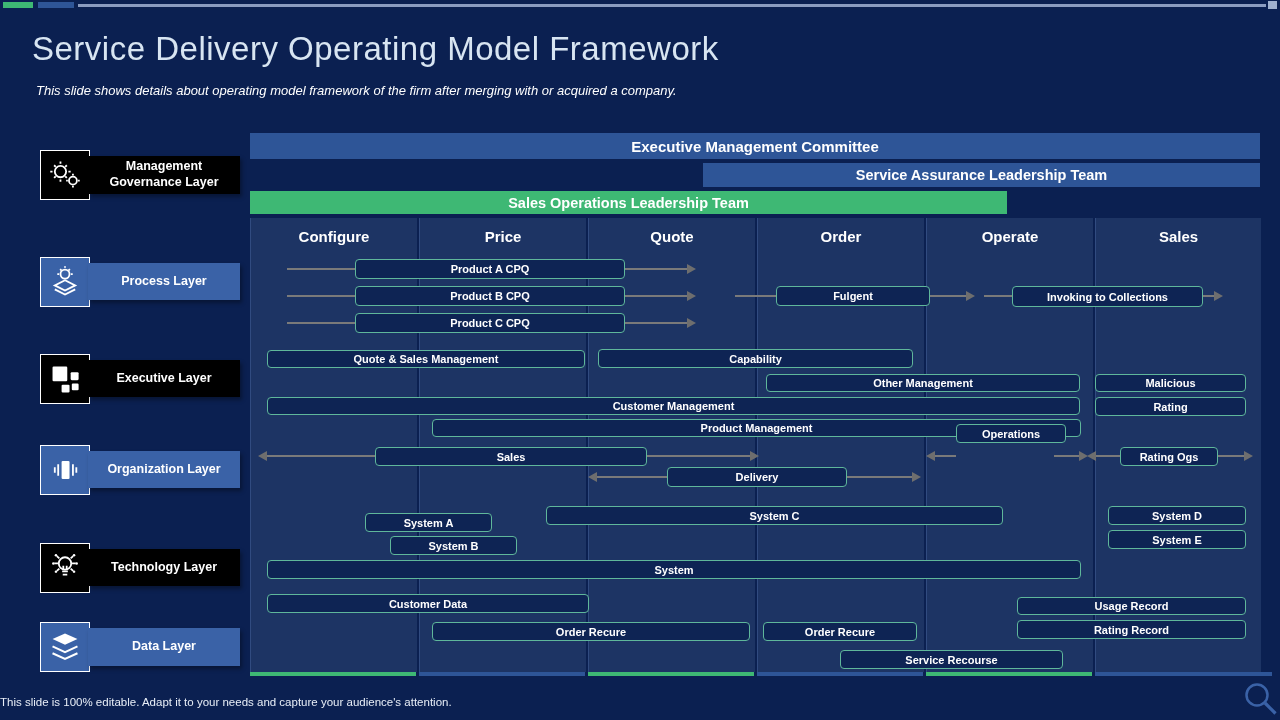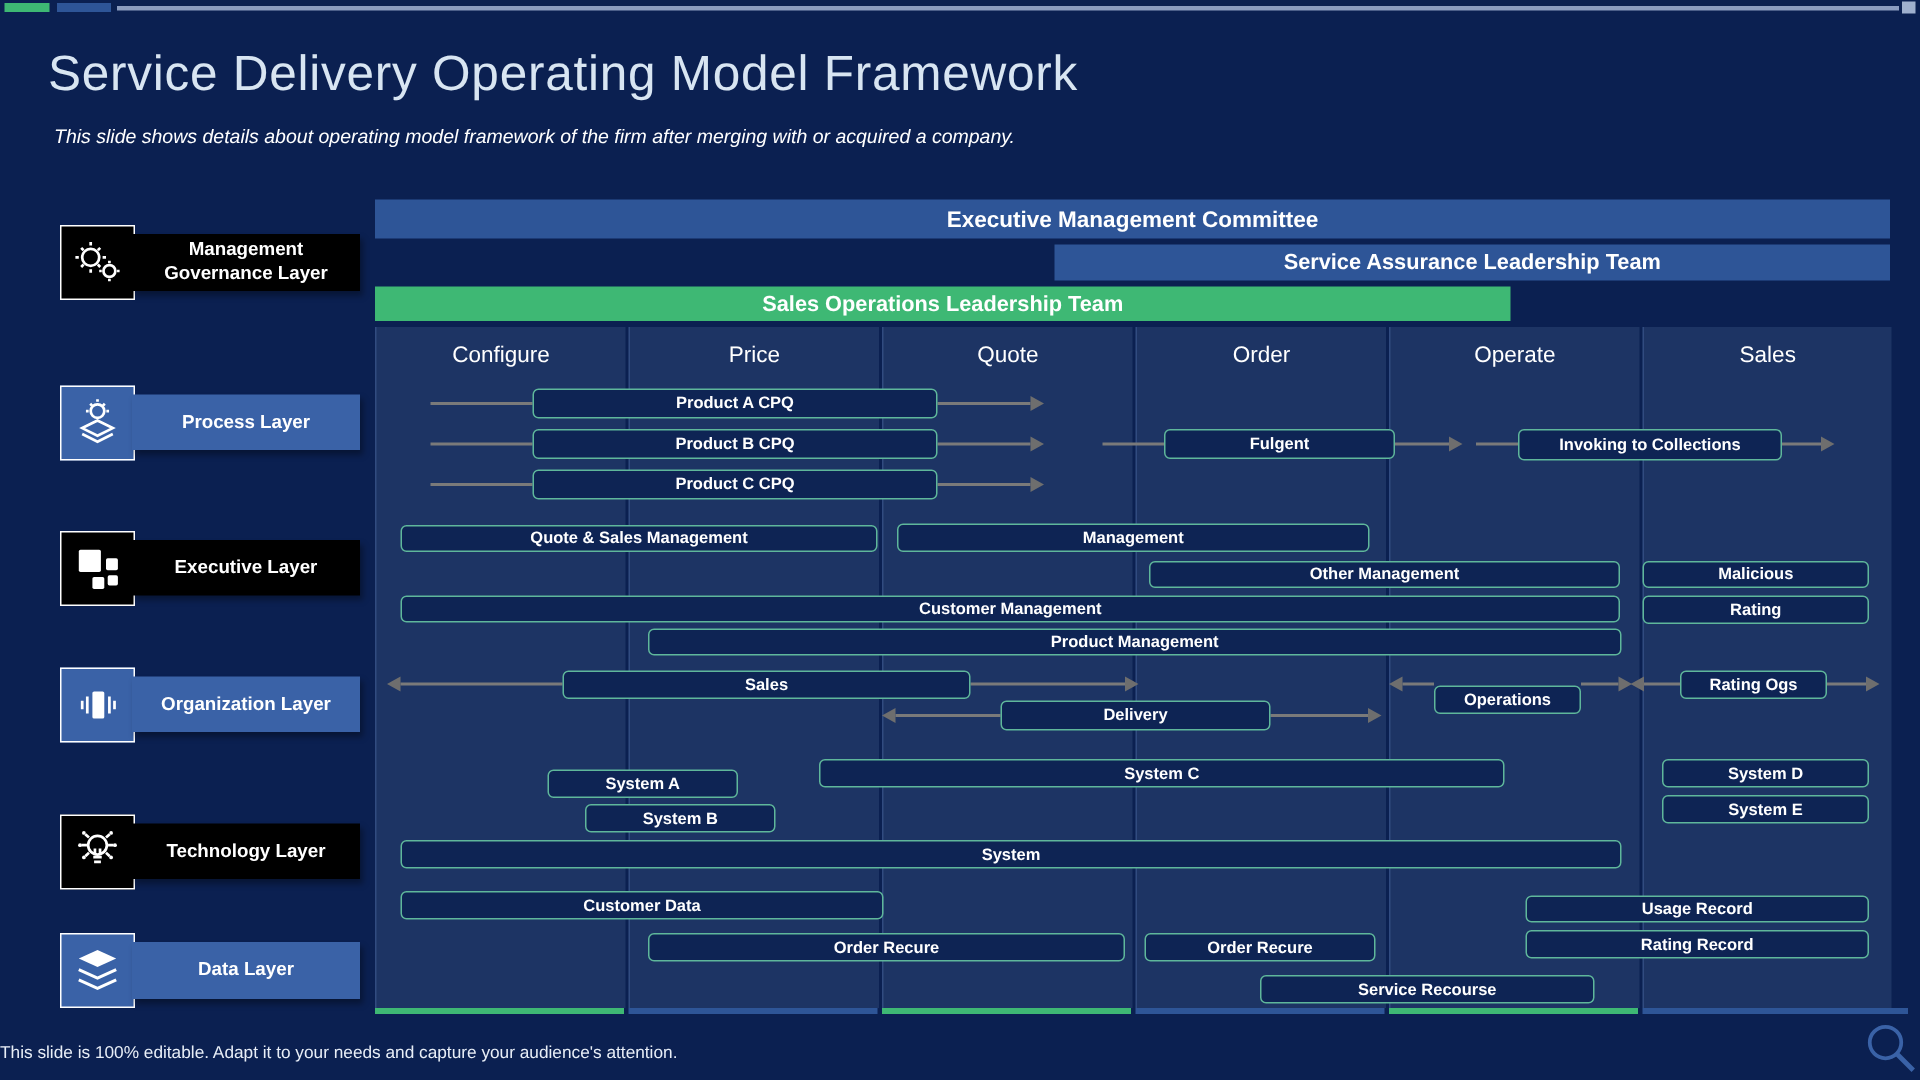--- a/index.html
+++ b/index.html
@@ -26,21 +26,21 @@
     box-shadow:2px 3px 4px rgba(0,0,0,.35);}
   .green{background:#000000;}
   .blue{background:#3A62A7;}
   
   .tbar{display:flex;align-items:center;justify-content:center;font-weight:bold;color:#fff;}
   .tbar.exec{left:250px;top:133px;width:1010px;height:26px;background:#2E5597;font-size:15px;}
   .tbar.svc{left:703px;top:163px;width:557px;height:24px;background:#2E5597;font-size:14.5px;}
   .tbar.sops{left:250px;top:191px;width:757px;height:23px;background:#3EB874;font-size:14.5px;}
   
   .col{top:218px;height:454px;background:#1D3464;border-left:1px solid rgba(90,120,180,.35);}
-  .col-head{display:block;text-align:center;margin-top:10px;font-weight:normal;font-size:15px;color:#fff;}
+  .col-head{display:block;text-align:center;margin-top:10px;font-weight:bold;font-size:15px;color:#fff;}
   .colline{top:672px;height:4px;}
   .colline.g{background:#3EB874;}
   .colline.b{background:#2E5597;}
   
   .dbox{position:absolute;background:#0E2454;border:1px solid #5FB79B;border-radius:4px;
     box-sizing:border-box;display:flex;align-items:center;justify-content:center;
     font-weight:bold;font-size:11px;color:#fff;white-space:nowrap;}
   
   .aline{position:absolute;height:2px;background:#7A7A7A;}
   .ahr{position:absolute;width:0;height:0;border-left:9px solid #6E6E6E;
@@ -210,30 +210,30 @@
 <div class="ahr" style="left:1244px;top:451px"></div>
 <div class="ahl" style="left:588px;top:472px"></div>
 <div class="aline" style="left:597px;top:476px;width:70px"></div>
 <div class="aline" style="left:847px;top:476px;width:65px"></div>
 <div class="ahr" style="left:912px;top:472px"></div>
 
 <div class="dbox" style="left:355px;top:259px;width:270px;height:20px">Product A CPQ</div>
 <div class="dbox" style="left:355px;top:286px;width:270px;height:20px">Product B CPQ</div>
 <div class="dbox" style="left:355px;top:313px;width:270px;height:20px">Product C CPQ</div>
 <div class="dbox" style="left:776px;top:286px;width:154px;height:20px">Fulgent</div>
-<div class="dbox" style="left:1012px;top:286px;width:176px;height:21px">Invoking  to Collections</div>
+<div class="dbox" style="left:1012px;top:286px;width:191px;height:21px">Invoking  to Collections</div>
 <div class="dbox" style="left:267px;top:350px;width:318px;height:18px">Quote &amp; Sales Management</div>
-<div class="dbox" style="left:598px;top:349px;width:315px;height:19px">Management</div>
+<div class="dbox" style="left:598px;top:349px;width:315px;height:19px">Capability</div>
 <div class="dbox" style="left:766px;top:374px;width:314px;height:18px">Other Management</div>
 <div class="dbox" style="left:1095px;top:374px;width:151px;height:18px">Malicious</div>
 <div class="dbox" style="left:267px;top:397px;width:813px;height:18px">Customer Management</div>
 <div class="dbox" style="left:1095px;top:397px;width:151px;height:19px">Rating</div>
 <div class="dbox" style="left:432px;top:419px;width:649px;height:18px">Product Management</div>
 <div class="dbox" style="left:375px;top:447px;width:272px;height:19px">Sales</div>
-<div class="dbox" style="left:956px;top:457px;width:98px;height:19px">Operations</div>
+<div class="dbox" style="left:956px;top:424px;width:110px;height:19px">Operations</div>
 <div class="dbox" style="left:1120px;top:447px;width:98px;height:19px">Rating Ogs</div>
 <div class="dbox" style="left:667px;top:467px;width:180px;height:20px">Delivery</div>
 <div class="dbox" style="left:365px;top:513px;width:127px;height:19px">System A</div>
 <div class="dbox" style="left:546px;top:506px;width:457px;height:19px">System C</div>
 <div class="dbox" style="left:1108px;top:506px;width:138px;height:19px">System D</div>
 <div class="dbox" style="left:390px;top:536px;width:127px;height:19px">System B</div>
 <div class="dbox" style="left:1108px;top:530px;width:138px;height:19px">System E</div>
 <div class="dbox" style="left:267px;top:560px;width:814px;height:19px">System</div>
 <div class="dbox" style="left:267px;top:594px;width:322px;height:19px">Customer Data</div>
 <div class="dbox" style="left:1017px;top:597px;width:229px;height:18px">Usage Record</div>

